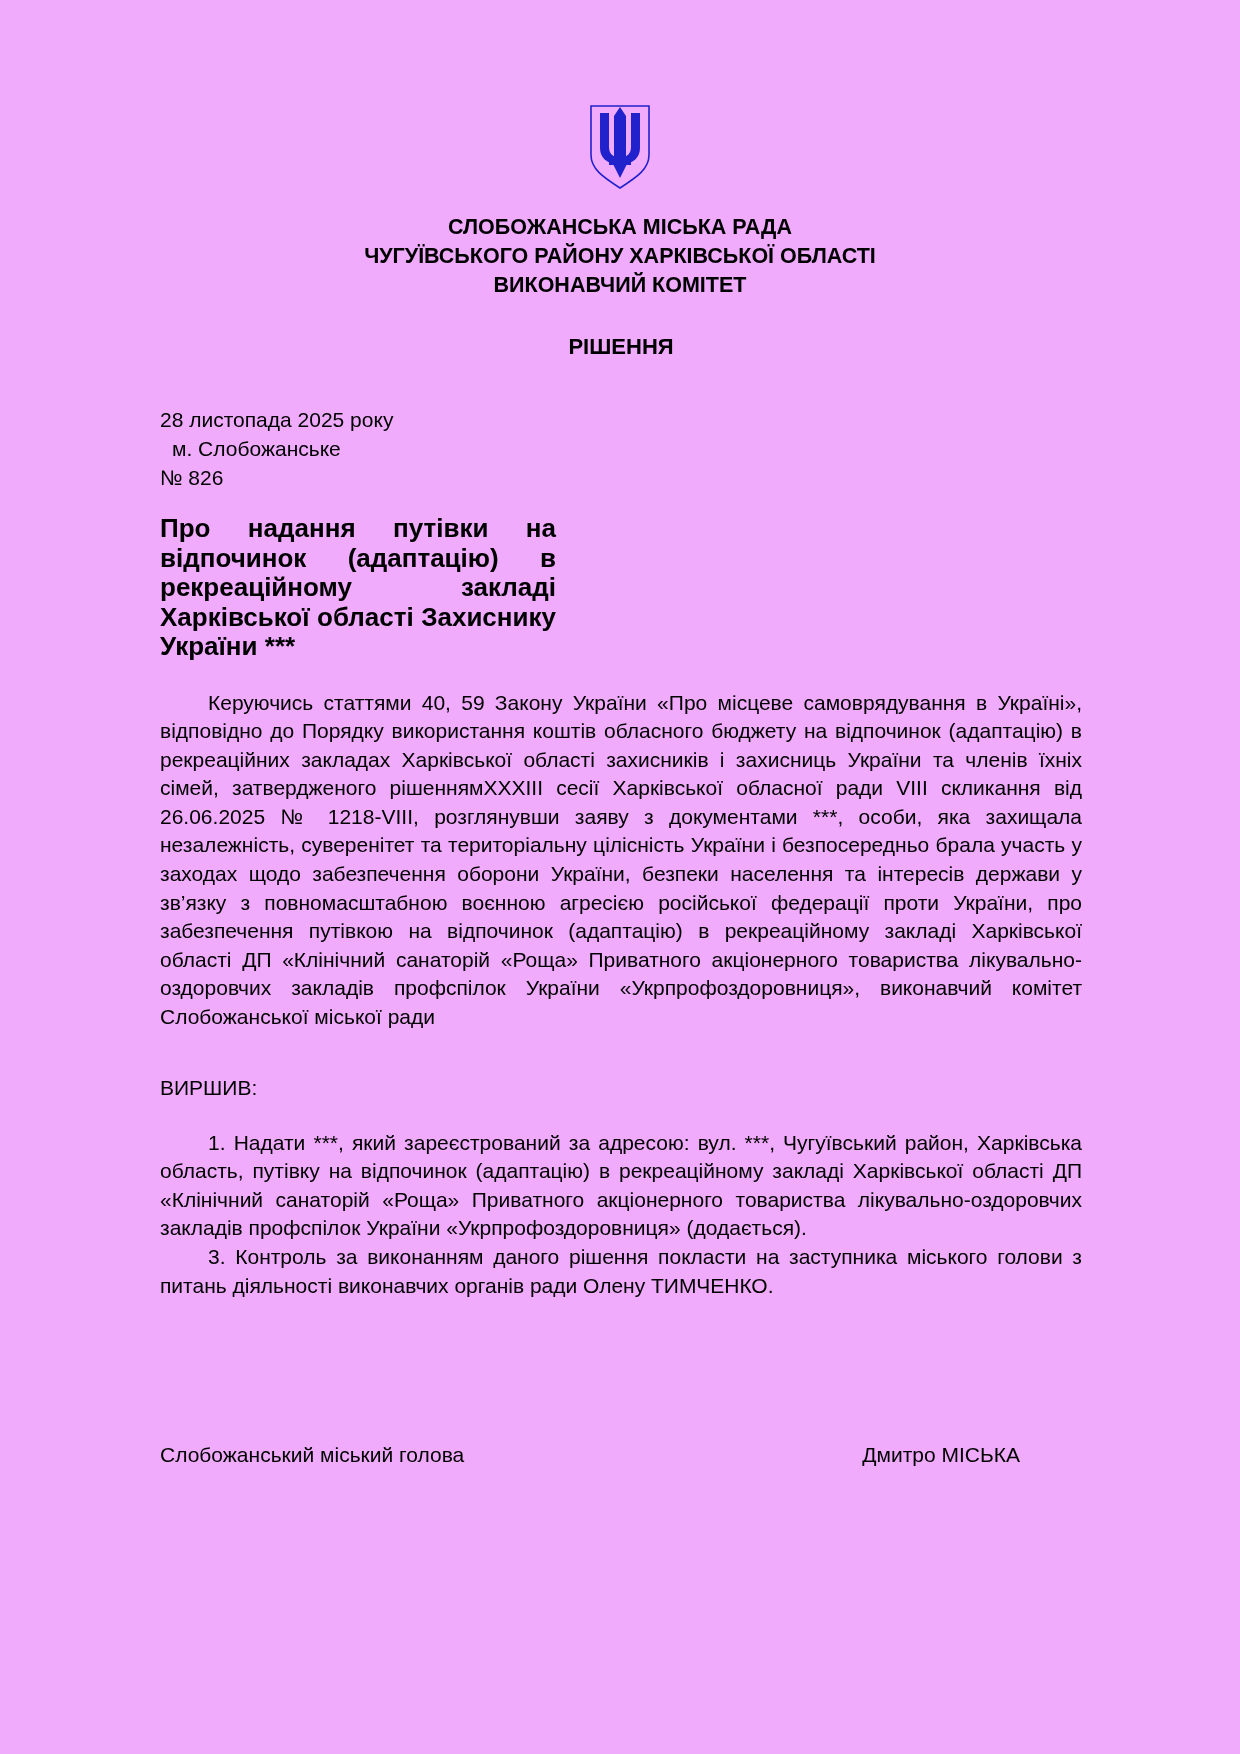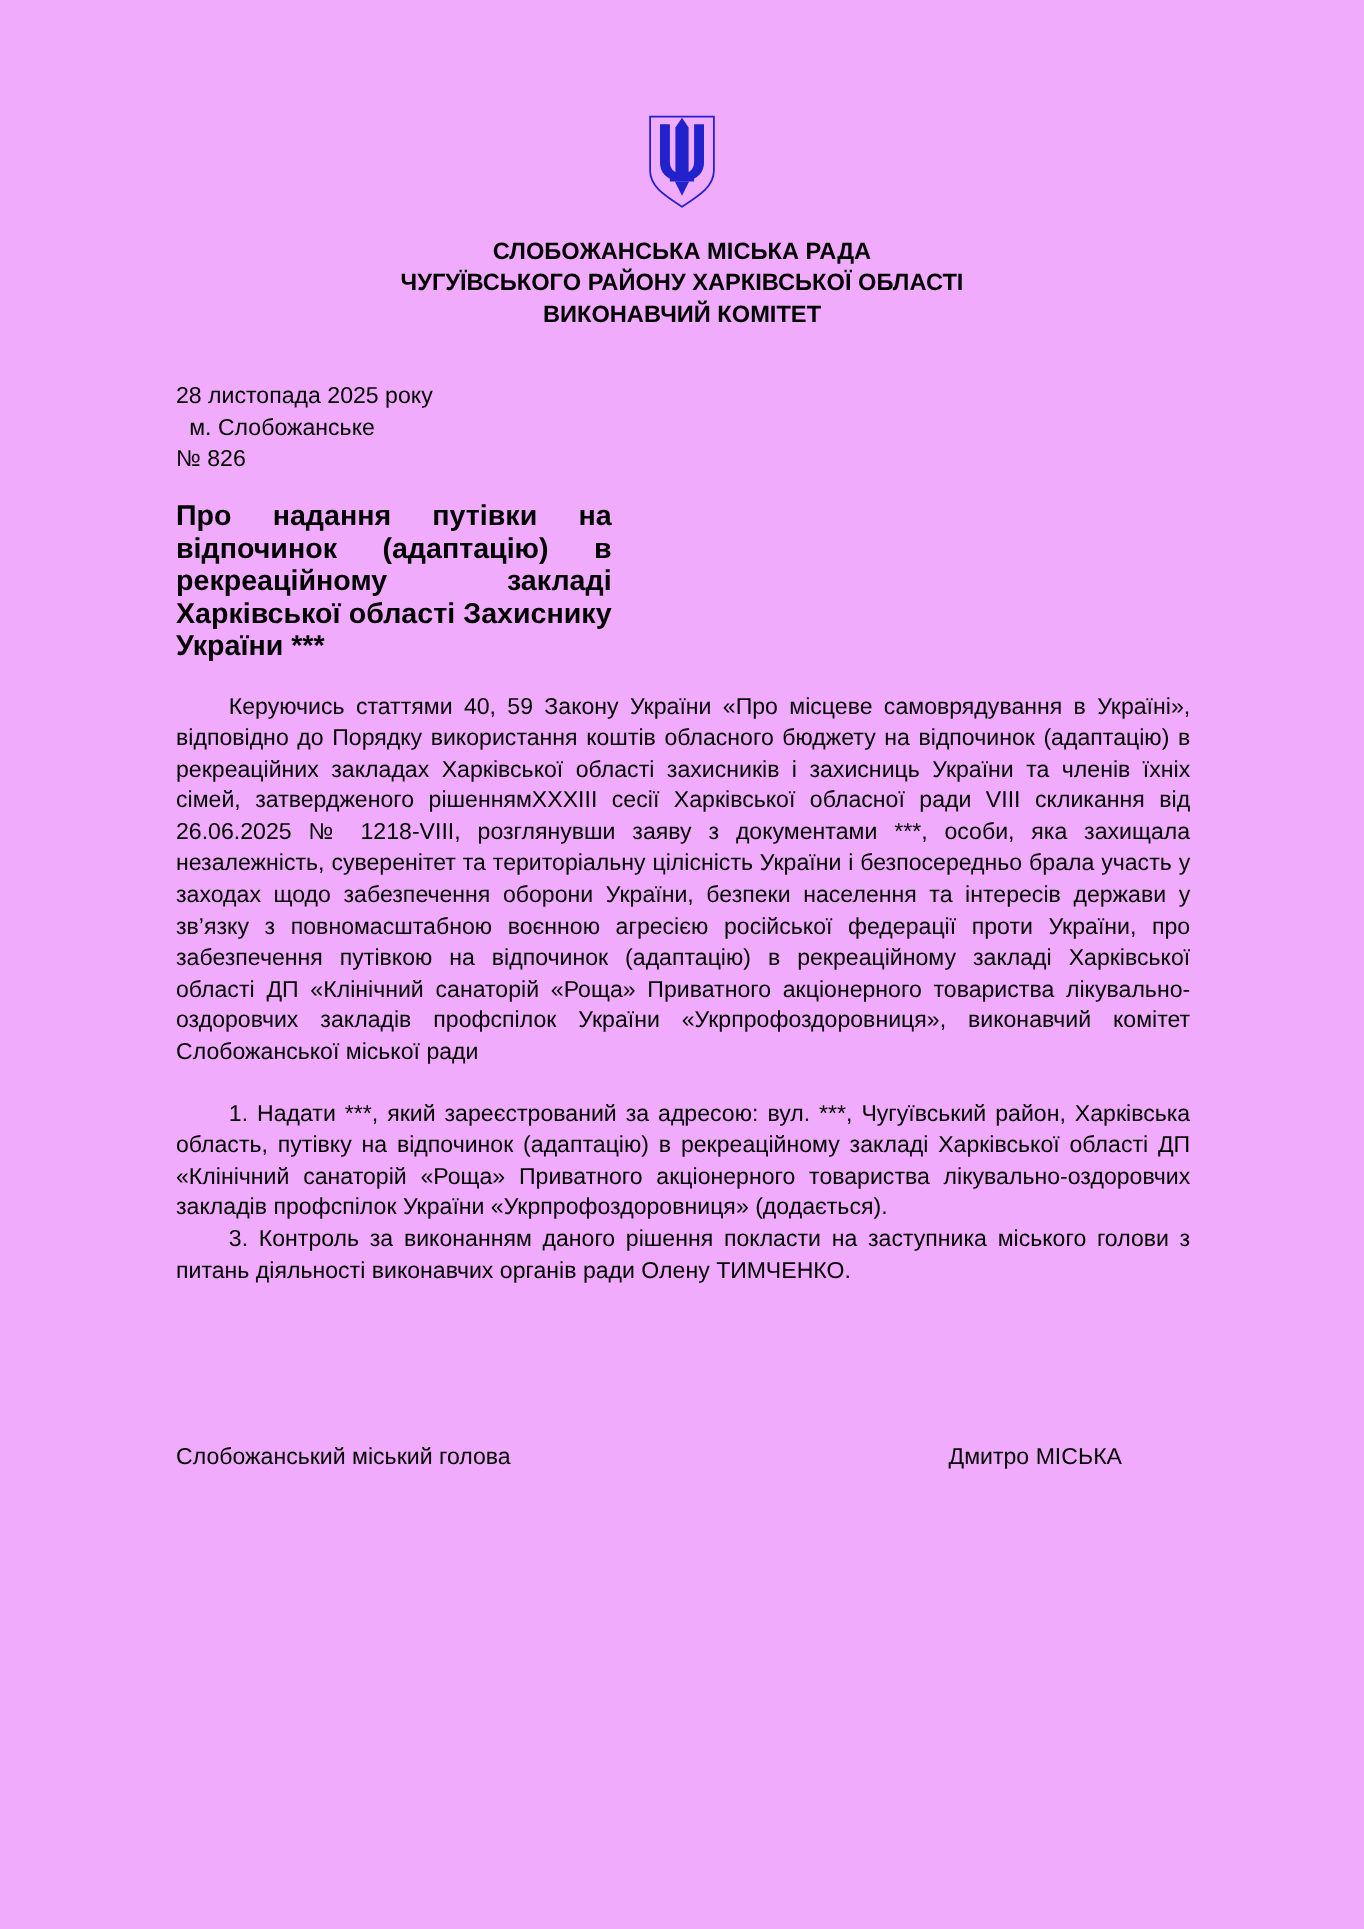--- a/index.html
+++ b/index.html
@@ -107,31 +107,33 @@
   </div>
 
   <div class="header-block">
     <div>СЛОБОЖАНСЬКА МІСЬКА РАДА</div>
     <div>ЧУГУЇВСЬКОГО РАЙОНУ ХАРКІВСЬКОЇ ОБЛАСТІ</div>
     <div>ВИКОНАВЧИЙ КОМІТЕТ</div>
   </div>
 
   <div class="content">
 
+    <div class="doc-title">РІШЕННЯ</div>
 
     <div class="meta-row">
       <span class="meta-date">28 листопада 2025 року</span>
       <span class="meta-place">м. Слобожанське</span>
       <span class="meta-number">№ 826</span>
     </div>
 
     <div class="subject">Про надання путівки на відпочинок (адаптацію) в рекреаційному закладі Харківської області Захиснику України ***</div>
 
     <p class="body-par preamble">Керуючись статтями 40, 59 Закону України «Про місцеве самоврядування в Україні», відповідно до Порядку використання коштів обласного бюджету на відпочинок (адаптацію) в рекреаційних закладах Харківської області захисників і захисниць України та членів їхніх сімей, затвердженого рішеннямXXXIII сесії Харківської обласної ради VIII скликання від 26.06.2025 № 1218-VIII, розглянувши заяву з документами ***, особи, яка захищала незалежність, суверенітет та територіальну цілісність України і безпосередньо брала участь у заходах щодо забезпечення оборони України, безпеки населення та інтересів держави у зв’язку з повномасштабною воєнною агресією російської федерації проти України, про забезпечення путівкою на відпочинок (адаптацію) в рекреаційному закладі Харківської області ДП «Клінічний санаторій «Роща» Приватного акціонерного товариства лікувально-оздоровчих закладів профспілок України «Укрпрофоздоровниця», виконавчий комітет Слобожанської міської ради</p>
 
+    <div class="resolved">ВИРШИВ:</div>
 
     <div class="items">
       <p class="body-par">1. Надати ***, який зареєстрований за адресою: вул. ***, Чугуївський район, Харківська область, путівку на відпочинок (адаптацію) в рекреаційному закладі Харківської області ДП «Клінічний санаторій «Роща» Приватного акціонерного товариства лікувально-оздоровчих закладів профспілок України «Укрпрофоздоровниця» (додається).</p>
       <p class="body-par">3. Контроль за виконанням даного рішення покласти на заступника міського голови з питань діяльності виконавчих органів ради Олену ТИМЧЕНКО.</p>
     </div>
 
     <div class="signature-row">
       <span>Слобожанський міський голова</span>
       <span class="signature-name">Дмитро МІСЬКА</span>
     </div>

